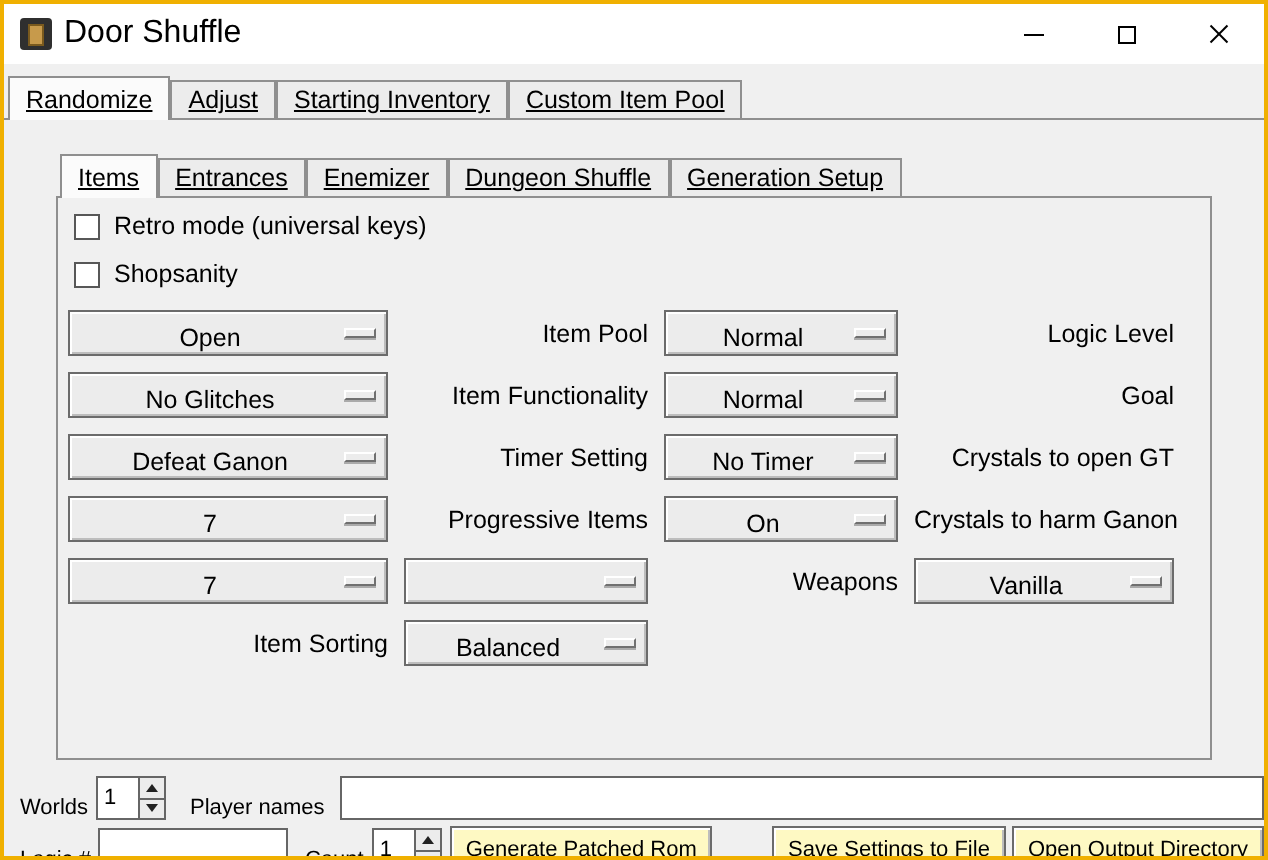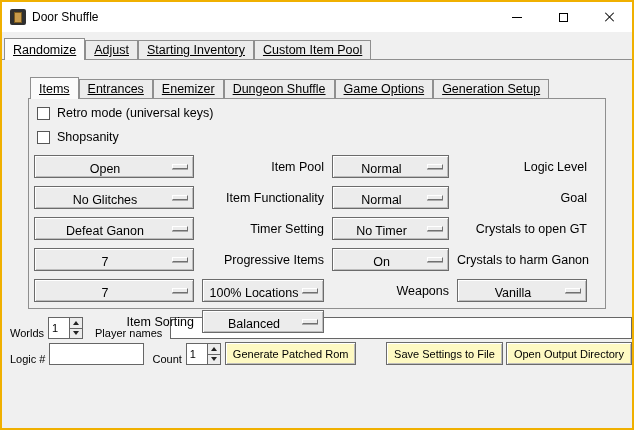--- a/index.html
+++ b/index.html
@@ -3,41 +3,41 @@
 <meta charset="utf-8">
 <style>
   html,body{margin:0;padding:0;background:#fff;}
   .window{position:relative;width:634px;height:430px;box-sizing:border-box;border:2px solid #f0b000;
           background:#f0f0f0;font-family:"Liberation Sans",sans-serif;font-size:12.5px;color:#000;overflow:hidden;}
 
   
   .titlebar{height:30px;background:#ffffff;display:flex;align-items:center;}
   .app-icon{width:16px;height:16px;margin:0 6px 0 8px;background:#2f2f2f;border-radius:2px;position:relative;flex-shrink:0;}
   .app-icon .door{position:absolute;left:4px;top:3px;width:8px;height:11px;background:#c79a4b;border:1px solid #7a5a1e;box-sizing:border-box;}
-  .title{font-size:12px;}
+  .title{font-size:16px;}
   .win-controls{margin-left:auto;display:flex;height:100%;}
   .win-btn{width:46px;height:100%;display:flex;align-items:center;justify-content:center;}
   .glyph-min{width:10px;height:1px;background:#000;}
   .glyph-max{width:9px;height:9px;border:1px solid #000;box-sizing:border-box;}
   .glyph-close{position:relative;width:12px;height:12px;}
   .glyph-close::before,.glyph-close::after{content:"";position:absolute;left:5.5px;top:0;width:1px;height:12px;background:#000;}
   .glyph-close::before{transform:rotate(45deg);}
   .glyph-close::after{transform:rotate(-45deg);}
 
   
   .tabbar{display:flex;align-items:flex-end;height:22px;text-decoration:underline;}
   .main-tabbar{margin:5px 0 0 2px;}
   .sub-tabbar{margin:16px 26px 0;padding-left:2px;}
   .tab{box-sizing:border-box;height:19px;line-height:17px;padding:1px 8px;background:#ececec;
        border:1px solid #8f8f8f;border-bottom:none;white-space:nowrap;cursor:default;}
   .tab.active{height:22px;line-height:20px;background:#fbfbfb;position:relative;top:1px;z-index:2;}
   .main-sep{border-top:1px solid #8f8f8f;}
 
   
-  .panel{box-sizing:border-box;margin:0 26px;height:211px;border:1px solid #8f8f8f;background:#f0f0f0;
+  .panel{box-sizing:border-box;margin:0 26px;height:282px;border:1px solid #8f8f8f;background:#f0f0f0;
          padding:2px 5px 0 5px;position:relative;}
 
   .cb-row{display:flex;align-items:center;height:24px;padding-left:3px;}
   .cb{width:13px;height:13px;background:#fff;border:1px solid #575757;box-sizing:border-box;margin-right:7px;flex-shrink:0;}
 
   .form-grid{display:grid;grid-template-columns:160px 122px 117px 130px;column-gap:8px;grid-auto-rows:31px;
              align-items:center;margin-top:2px;}
   .form-label{text-align:right;white-space:nowrap;}
 
   .dd{position:relative;height:23px;box-sizing:border-box;display:flex;align-items:center;justify-content:center;
@@ -98,21 +98,20 @@
     <div class="tab">Starting Inventory</div>
     <div class="tab">Custom Item Pool</div>
   </div>
   <div class="main-sep"></div>
 
   <div class="tabbar sub-tabbar">
     <div class="tab active">Items</div>
     <div class="tab">Entrances</div>
     <div class="tab">Enemizer</div>
     <div class="tab">Dungeon Shuffle</div>
-    <div class="tab">Game Options</div>
     <div class="tab">Generation Setup</div>
   </div>
 
   <div class="panel">
 
     <div class="cb-row">
       <span class="cb"></span>
       <span>Retro mode (universal keys)</span>
     </div>
     <div class="cb-row">
@@ -164,21 +163,20 @@
         <span class="dd-text">On</span>
         <span class="dd-ind"></span>
       </div>
 
       <div class="form-label">Crystals to harm Ganon</div>
       <div class="dd">
         <span class="dd-text">7</span>
         <span class="dd-ind"></span>
       </div>
       <div class="dd">
-        <span class="dd-text">100% Locations</span>
         <span class="dd-ind"></span>
       </div>
 
       <div class="form-label">Weapons</div>
       <div class="dd">
         <span class="dd-text">Vanilla</span>
         <span class="dd-ind"></span>
       </div>
       <div class="form-label">Item Sorting</div>
       <div class="dd">

